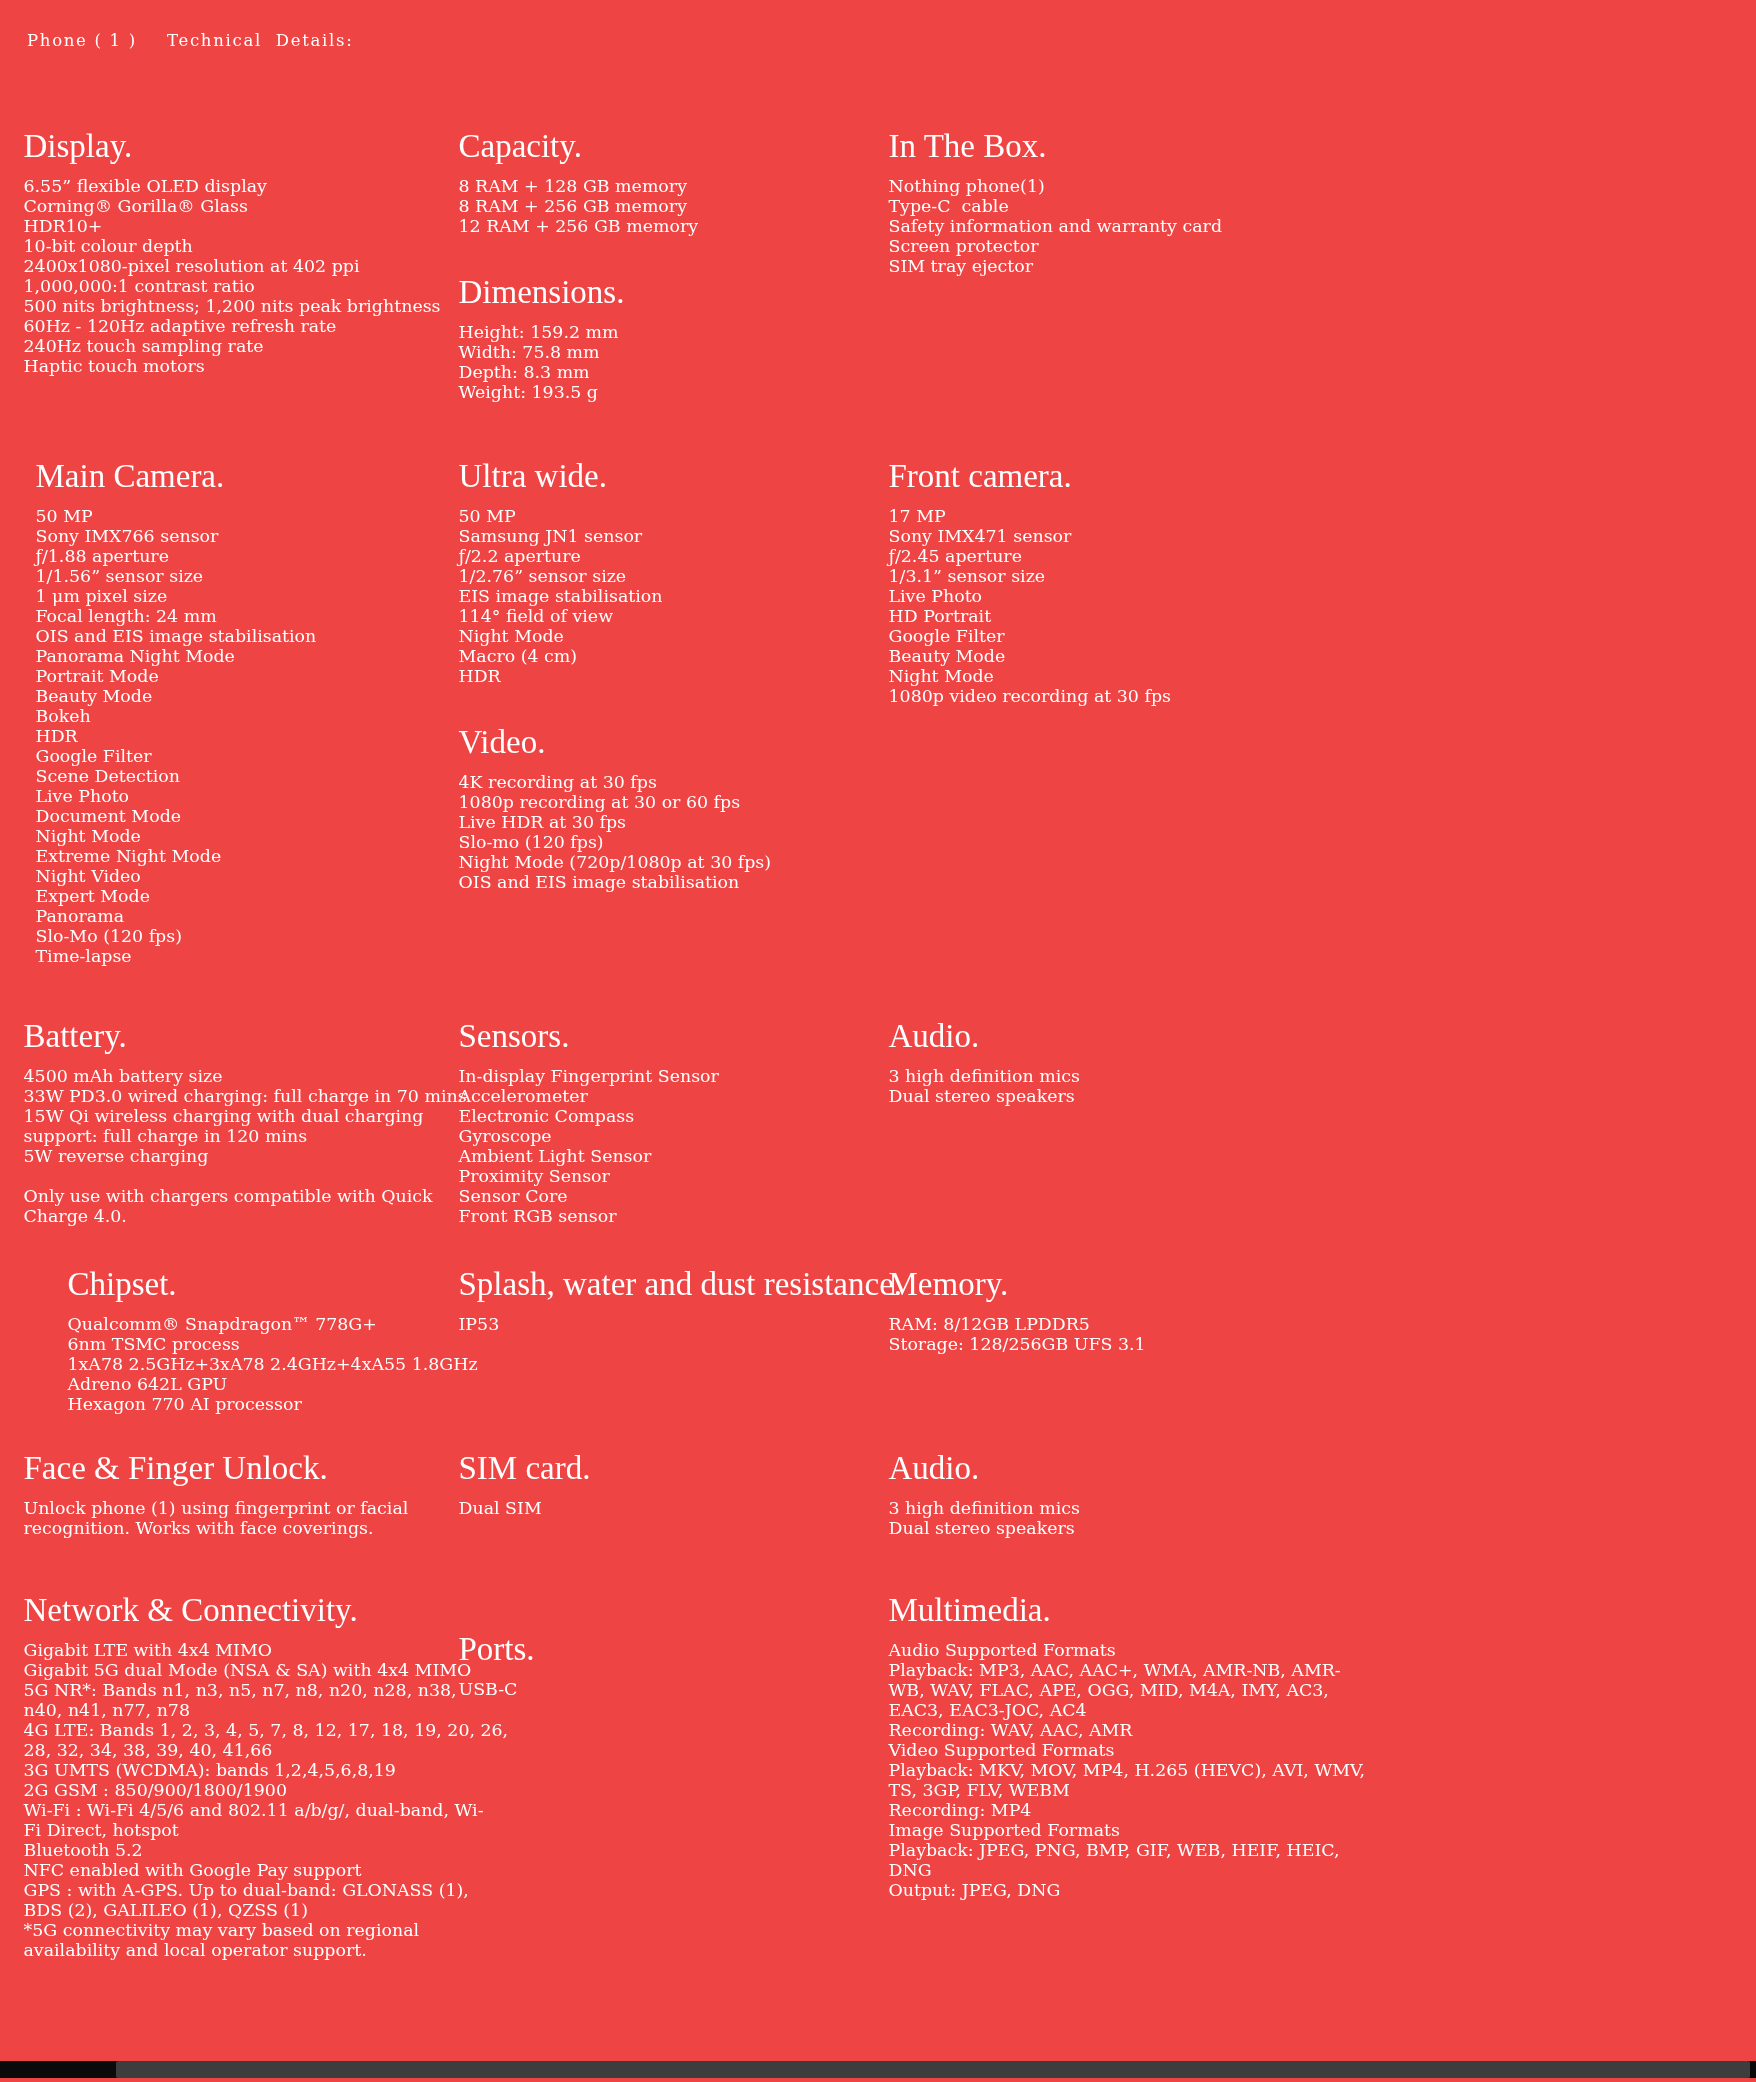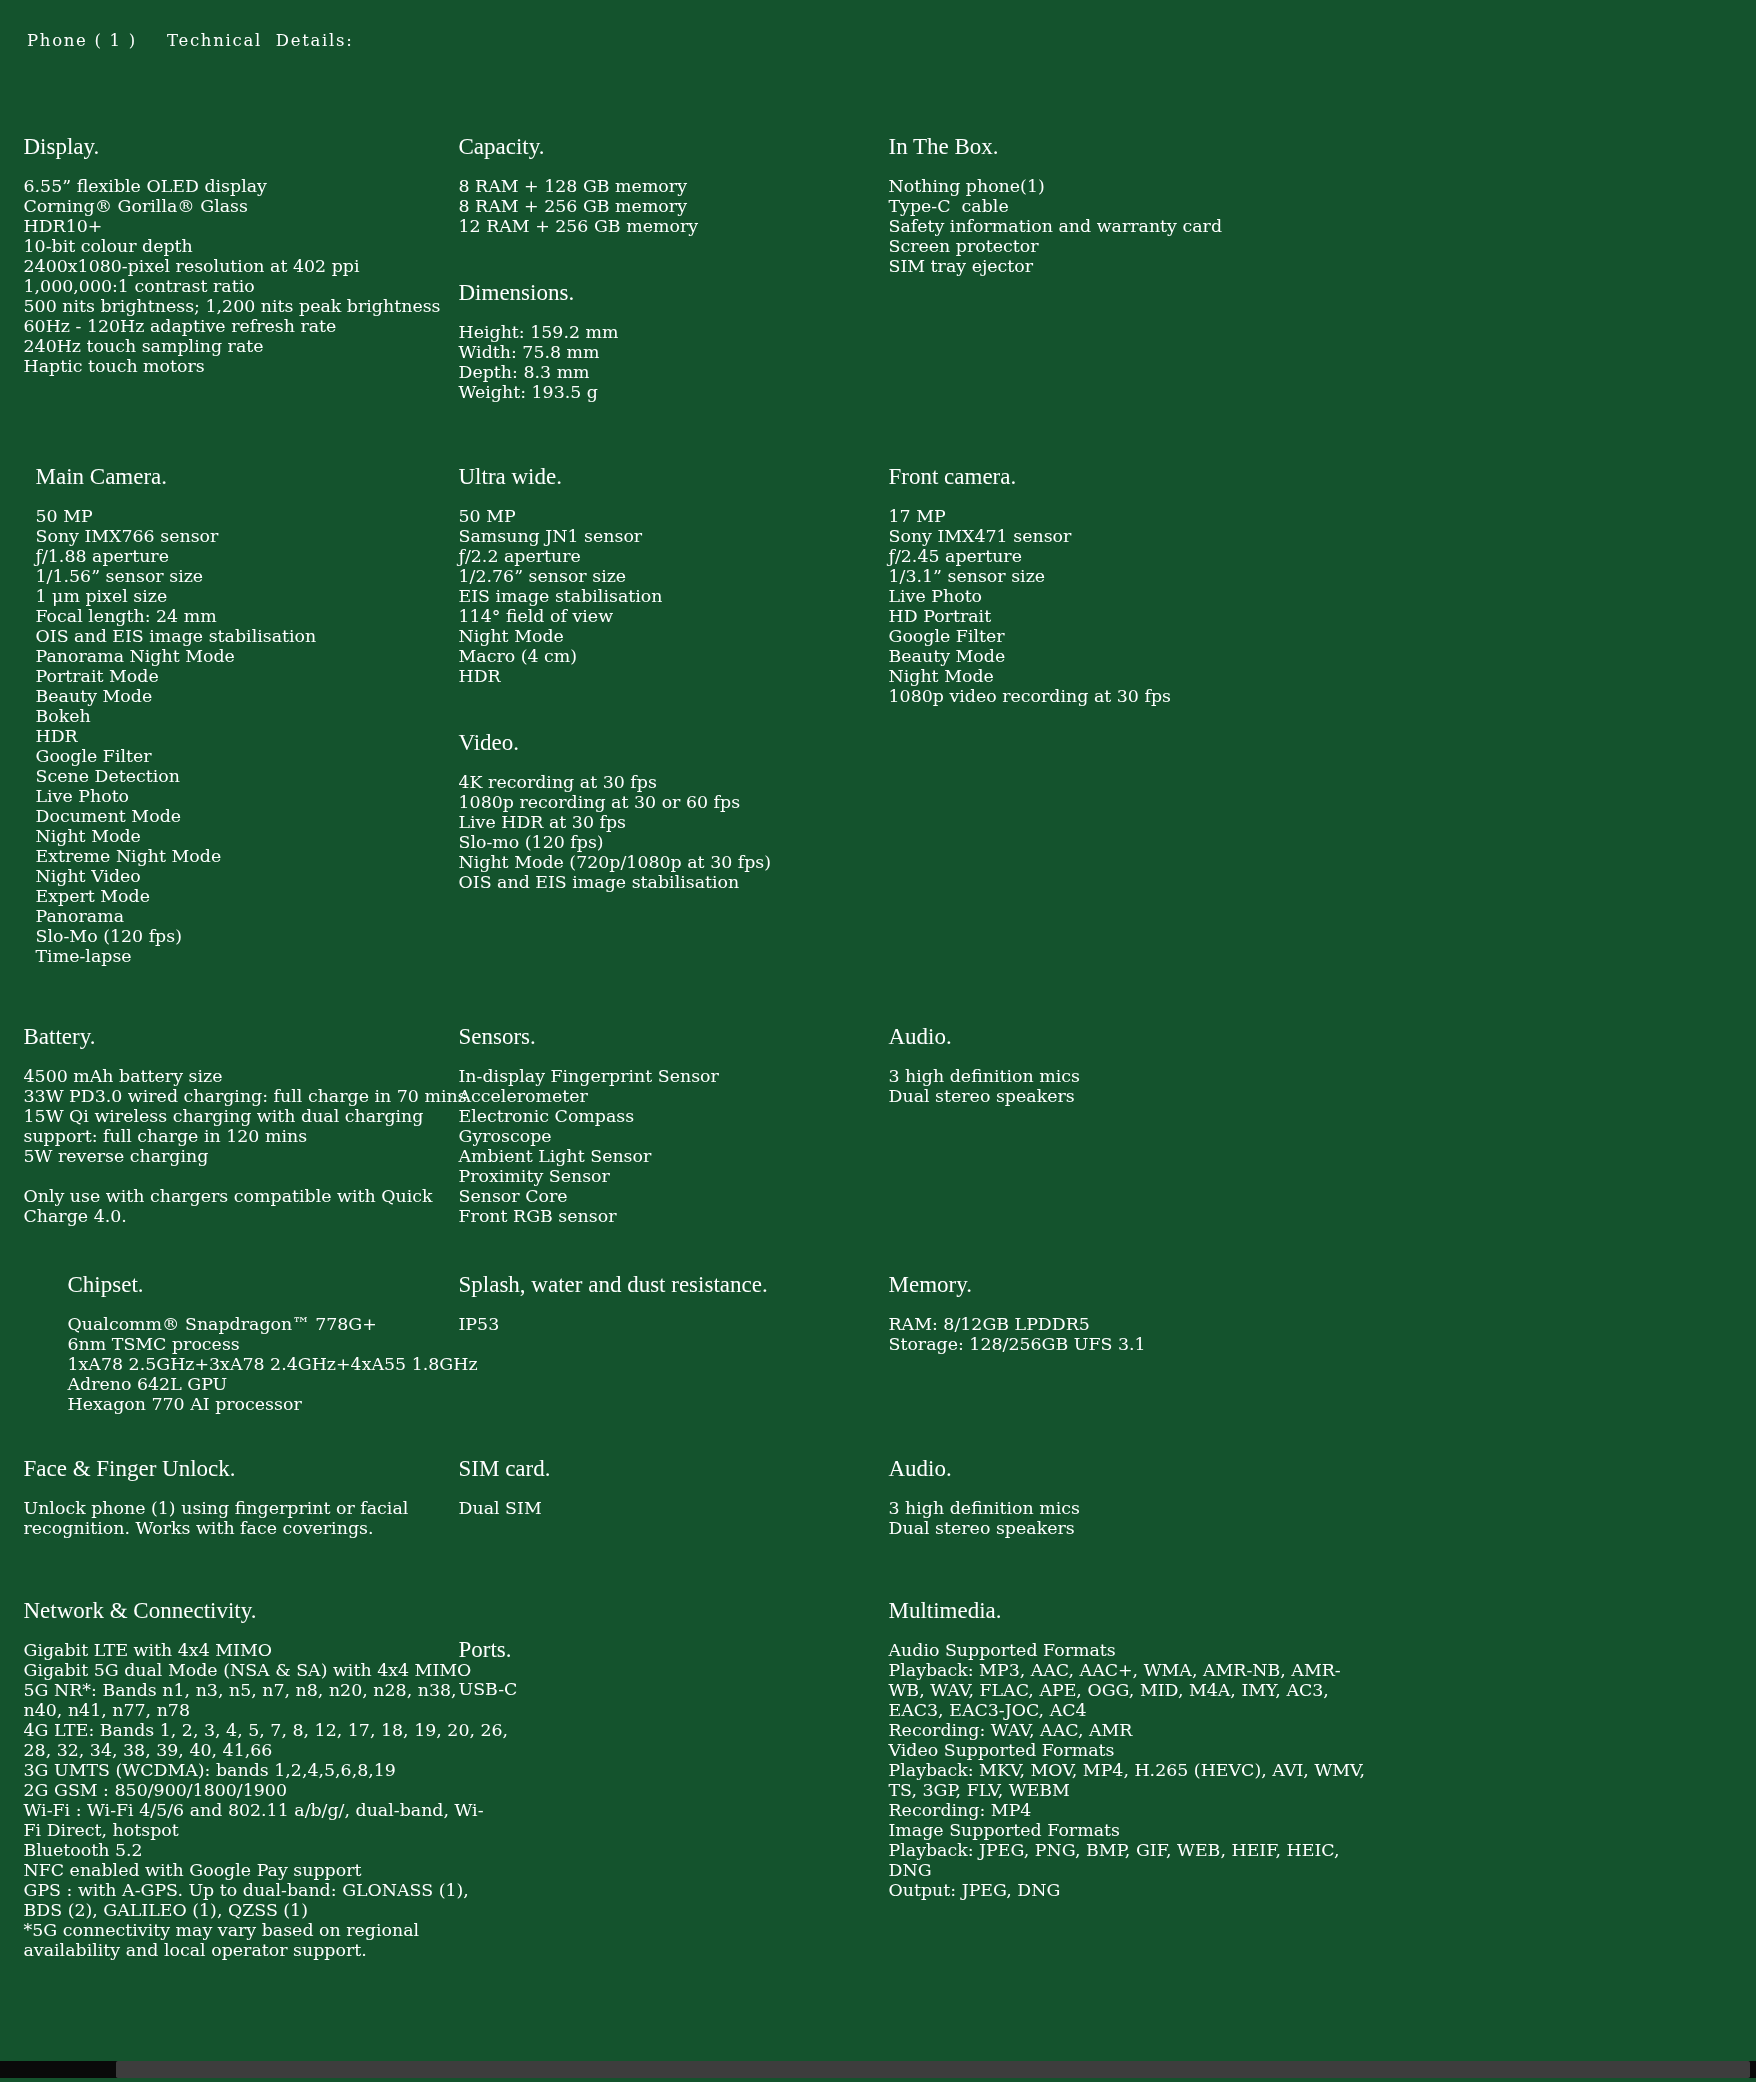--- a/index.html
+++ b/index.html
@@ -1,34 +1,34 @@
 <!DOCTYPE html>
 <html lang="en" style="font-size:14px"><head>
 <meta charset="utf-8">
 <style>
   html,body{margin:0;padding:0;background:#000;}
   .page{
     position:relative;
     width:1756px;height:2082px;
-    background:#14532d;color:#fff;
+    background:#ef4444;color:#fff;
     overflow:hidden;
     font-family:"DejaVu Serif",serif;
   }
   .page-header{
     position:absolute;top:31px;left:27px;height:21px;width:1651px;
     font-size:16.5px;line-height:20px;letter-spacing:1.7px;white-space:pre;
   }
   .brand{position:absolute;left:0;top:0;}
   .subtitle{position:absolute;left:140px;top:0;}
   .row{position:absolute;left:23.5px;width:1712px;}
   .col{position:absolute;top:0;width:435px;}
   .sec-heading{
     font-family:"Liberation Serif",serif;
     font-weight:400;
-    font-size:23px;line-height:35px;
+    font-size:33px;line-height:35px;
     margin:0 0 12px 0;
     white-space:pre;
   }
   .sec.sub{margin-top:39px;}
   .line{
     font-size:17.4px;line-height:20px;min-height:20px;
     white-space:pre;
   }
   .scrollbar-track{
     position:absolute;left:0;top:2061px;width:1756px;height:17.4px;

